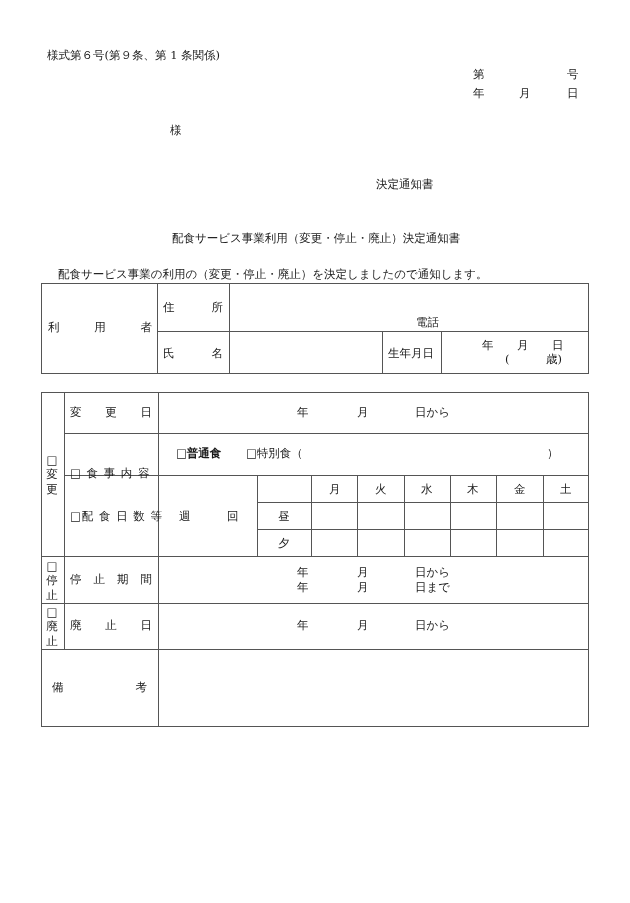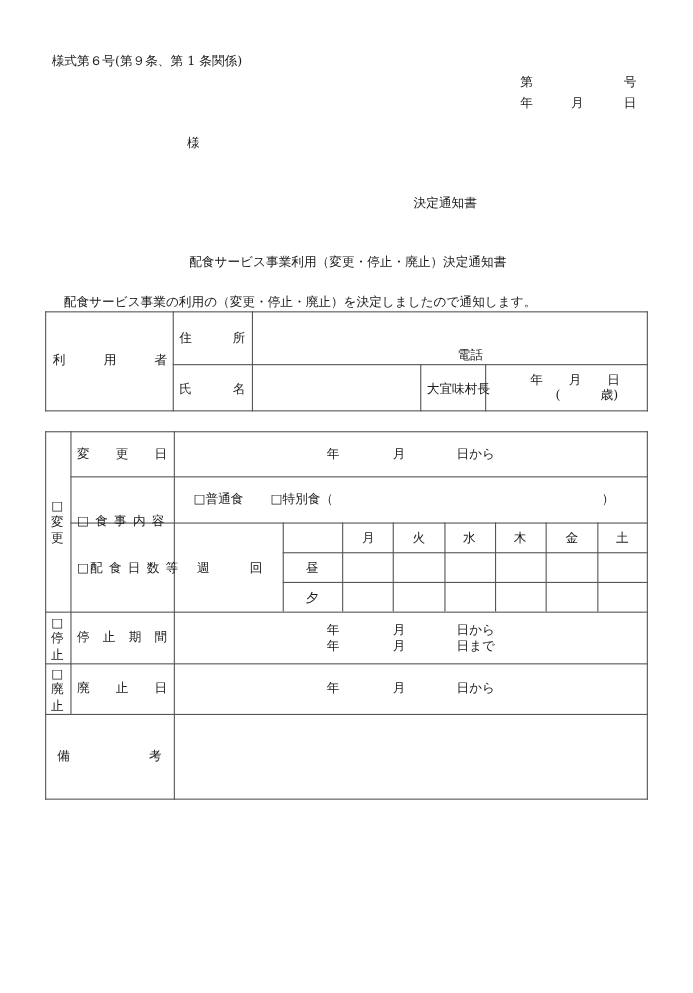--- a/index.html
+++ b/index.html
@@ -58,21 +58,21 @@
   </div>
   <div class="cell-text" style="left:230px;top:284px;width:358px;height:46px;"></div>
   <div class="abs" style="left:416px;top:317px;">電話</div>
 
   <div class="spread" style="left:163px;top:348px;width:60px;">
     <span>氏</span>
     <span>名</span>
   </div>
   <div class="cell-text" style="left:230px;top:332px;width:151px;height:41px;"></div>
 
-  <div class="abs" style="left:388px;top:348px;">大宜味村長</div>
+  <div class="abs" style="left:388px;top:348px;">生年月日</div>
   <div class="abs" style="left:482px;top:340px;">年</div>
   <div class="abs" style="left:517px;top:340px;">月</div>
   <div class="abs" style="left:552px;top:340px;">日</div>
   <div class="abs" style="left:505px;top:354px;">(</div>
   <div class="abs" style="left:546px;top:354px;">歳)</div>
 </div>
 
 <div>
 
   <div class="line hl" style="left:41px;top:392px;width:548px;"></div>
@@ -108,21 +108,21 @@
   <div class="spread" style="left:70px;top:407px;width:82px;">
     <span>変</span>
     <span>更</span>
     <span>日</span>
   </div>
   <div class="abs" style="left:297px;top:407px;">年</div>
   <div class="abs" style="left:357px;top:407px;">月</div>
   <div class="abs" style="left:415px;top:407px;">日から</div>
 
   <div class="abs" style="left:70px;top:468px;letter-spacing:1px;">□ 食 事 内 容</div>
-  <div class="abs" style="left:176px;top:448px;">□普通食</div>
+  <div class="abs" style="left:176px;top:448px;font-weight:bold;">□普通食</div>
   <div class="abs" style="left:246px;top:448px;">□特別食（</div>
   <div class="abs" style="left:547px;top:448px;">）</div>
 
   <div class="abs" style="left:70px;top:511px;letter-spacing:1px;">□配 食 日 数 等</div>
   <div class="abs" style="left:179px;top:511px;">週</div>
   <div class="abs" style="left:227px;top:511px;">回</div>
 
   <div class="abs" style="left:329px;top:484px;">月</div>
   <div class="abs" style="left:375px;top:484px;">火</div>
   <div class="abs" style="left:421px;top:484px;">水</div>

